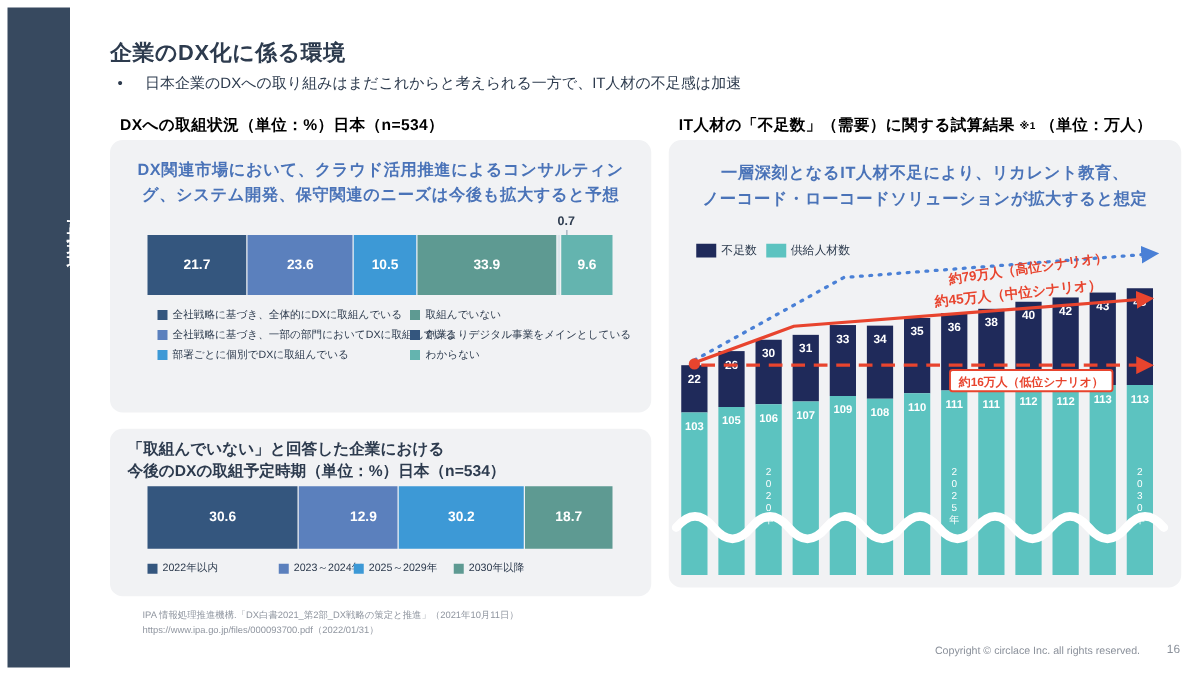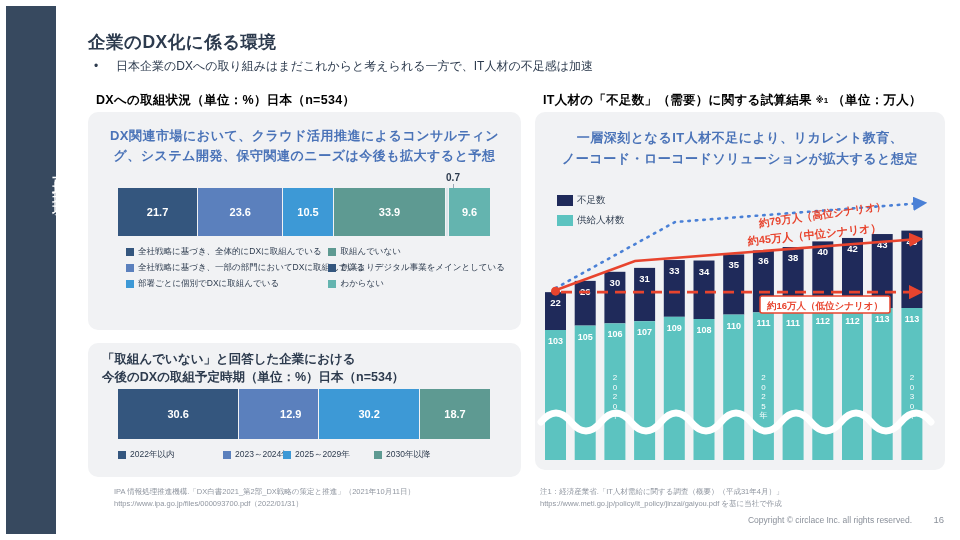--- a/index.html
+++ b/index.html
@@ -34,21 +34,21 @@
     font-size:10px;font-weight:700;color:#2d3b4e;}
   .callout-leader{position:absolute;left:365px;top:72px;width:1px;height:5px;background:#9aa7b5;}
   .legend-grid{position:absolute;left:38px;top:134px;width:382px;display:grid;
     grid-template-columns:53% 47%;grid-template-rows:repeat(3,auto);grid-auto-flow:column;
     row-gap:4px;font-size:8.5px;color:#2d3b4e;}
   .legend-item{display:flex;align-items:center;gap:4px;white-space:nowrap;}
   .swatch{display:inline-block;width:8px;height:8px;flex:0 0 auto;}
   #chart2-titlebox{position:absolute;left:14px;top:8px;font-size:12.5px;font-weight:700;color:#2d3b4e;line-height:1.4;}
   #legend2{position:absolute;left:30px;top:106px;width:372px;height:14px;font-size:8.5px;color:#2d3b4e;}
   #legend2 .legend-item{position:absolute;top:0;}
-  #legend3{position:absolute;left:22px;top:82px;display:flex;flex-direction:column;gap:7px;
+  #legend3{position:absolute;left:22px;top:82px;display:flex;flex-direction:row;gap:7px;
     font-size:9.5px;color:#2d3b4e;font-weight:400;}
   #legend3 .swatch{width:16px;height:11px;}
   #chart3-svg{position:absolute;left:0;top:0;}
   .source{position:absolute;font-size:7.5px;color:#9096a0;line-height:1.6;}
   #source-left{left:90px;top:486px;margin-left:24px;}
   #source-right{left:540px;top:486px;}
   .copyright{position:absolute;right:48px;top:515px;font-size:8.5px;color:#8a909a;}
   .page-num{position:absolute;right:16px;top:514px;font-size:9.5px;color:#8a909a;}
 </style>
 </head>
@@ -143,21 +143,21 @@
           <span>2022年以内</span>
         </div>
         <div class="legend-item" style="left: 78px; padding-left: 27px;">
           <span class="swatch" style="background: rgb(91, 128, 189);"></span>
           <span>2023～2024年</span>
         </div>
         <div class="legend-item" style="left: 165px;">
           <span class="swatch" style="background: rgb(61, 153, 214);"></span>
           <span>2025～2029年</span>
         </div>
-        <div class="legend-item" style="left: 256px;">
+        <div class="legend-item" style="left: 245px;">
           <span class="swatch" style="background: rgb(94, 154, 146);"></span>
           <span>2030年以降</span>
         </div>
       </div>
   </div>
 
   <div class="source" id="source-left">
     <div>IPA 情報処理推進機構.「DX白書2021_第2部_DX戦略の策定と推進」（2021年10月11日）</div>
     <div>https://www.ipa.go.jp/files/000093700.pdf（2022/01/31）</div>
   </div>
@@ -252,21 +252,17 @@
         <path d="M20.5 178.16 L100 149 L384 127" stroke="#e8442e" stroke-width="2.6" fill="none" marker-end="url(#mRed)"></path>
         <path d="M20.5 176.16 L140 110 L388 91" stroke="#4a80d6" stroke-width="2.6" fill="none" stroke-dasharray="1.5 6" stroke-linecap="round" marker-end="url(#mBlue)"></path>
         <circle cx="20.5" cy="179.16" r="4.5" fill="#e8442e"></circle>
         <text x="288" y="106" fill="#e8442e" font-size="10.5" font-weight="700" text-anchor="middle" transform="rotate(-8 288 106)">約79万人（高位シナリオ）</text>
         <text x="280" y="126" fill="#e8442e" font-size="11" font-weight="700" text-anchor="middle" transform="rotate(-6 280 126)">約45万人（中位シナリオ）</text>
         <rect x="225" y="184" width="130" height="17" fill="#ffffff" stroke="#e8442e" stroke-width="1.5" rx="2"></rect>
         <text x="290" y="196.5" fill="#e8442e" font-size="9.5" font-weight="700" text-anchor="middle">約16万人（低位シナリオ）</text>
       </svg>
   </div>
 
-  <div class="source" id="source-right">
-    <div>注1：経済産業省.「IT人材需給に関する調査（概要）（平成31年4月）」</div>
-    <div>https://www.meti.go.jp/policy/it_policy/jinzai/gaiyou.pdf を基に当社で作成</div>
-  </div>
 
   <div class="copyright">Copyright © circlace Inc. all rights reserved.</div>
   <div class="page-num">16</div>
 
 </div>
 
 </body></html>

